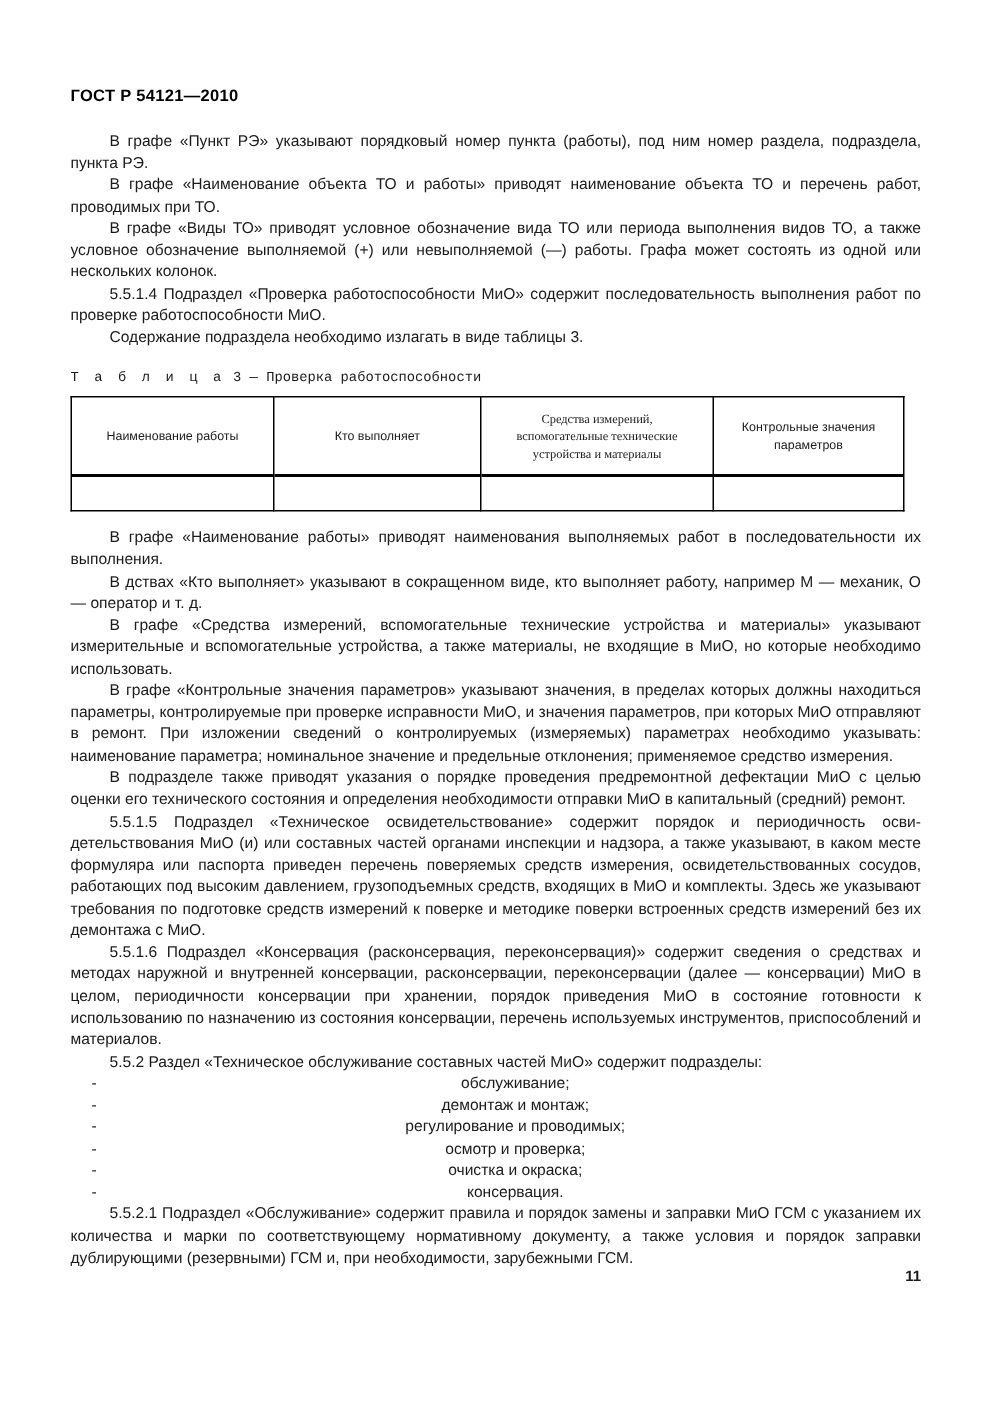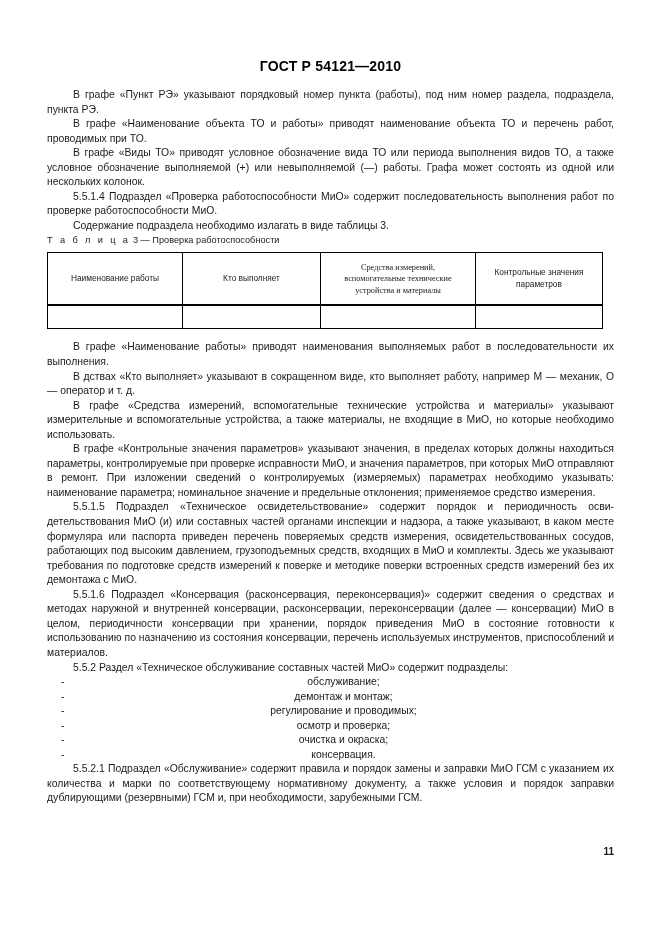--- a/index.html
+++ b/index.html
@@ -25,22 +25,22 @@
     height: 936px;
     box-sizing: border-box;
   }
 
   
   .doc-header {
     position: absolute;
     top: 58px;
     left: 47px;
     width: 567px;
-    text-align: center;
-    font-size: 14px;
+    text-align: left;
+    font-size: 11px;
     font-weight: bold;
     letter-spacing: 0.2px;
     color: #000;
   }
 
   
   .content {
     position: absolute;
     left: 47px;
     top: 88px;
@@ -52,24 +52,25 @@
     font-size: 10.4px;
     line-height: 14.55px;
     text-align: justify;
     text-indent: 26px;
     color: #1a1a1a;
     hyphens: manual;
   }
 
   
   .table-caption {
-    margin: 2px 0 7px 0;
+    margin: 13px 0 7px 0;
     font-size: 9.2px;
     color: #1a1a1a;
     white-space: nowrap;
+    font-family: Liberation Mono, monospace;
   }
   .table-caption .tbl-word {
     letter-spacing: 2.4px;
   }
 
   table.gost-table {
     border-collapse: collapse;
     width: 555px;
     margin: 0 0 0 0;
     table-layout: fixed;
@@ -177,20 +178,21 @@
         </tr>
       </tbody>
     </table>
 
     <div class="spacer-sm"></div>
 
     <p class="para">В графе «Наименование работы» приводят наименования выполняемых работ в последователь­ности их выполнения.</p>
     <p class="para">В дствах «Кто выполняет» указывают в сокращенном виде, кто выполняет работу, например М — механик, О — оператор и т. д.</p>
     <p class="para">В графе «Средства измерений, вспомогательные технические устройства и материалы» указыва­ют измерительные и вспомогательные устройства, а также материалы, не входящие в МиО, но которые необходимо использовать.</p>
     <p class="para">В графе «Контрольные значения параметров» указывают значения, в пределах которых должны находиться параметры, контролируемые при проверке исправности МиО, и значения параметров, при которых МиО отправляют в ремонт. При изложении сведений о контролируемых (измеряемых) парамет­рах необходимо указывать: наименование параметра; номинальное значение и предельные отклоне­ния; применяемое средство измерения.</p>
+    <p class="para">В подразделе также приводят указания о порядке проведения предремонтной дефектации МиО с целью оценки его технического состояния и определения необходимости отправки МиО в капитальный (средний) ремонт.</p>
     <p class="para">5.5.1.5  Подраздел «Техническое освидетельствование» содержит порядок и периодичность осви­детельствования МиО (и) или составных частей органами инспекции и надзора, а также указывают, в каком месте формуляра или паспорта приведен перечень поверяемых средств измерения, освиде­тельствованных сосудов, работающих под высоким давлением, грузоподъемных средств, входящих в МиО и комплекты. Здесь же указывают требования по подготовке средств измерений к поверке и мето­дике поверки встроенных средств измерений без их демонтажа с МиО.</p>
     <p class="para">5.5.1.6  Подраздел «Консервация (расконсервация, переконсервация)» содержит сведения о сре­дствах и методах наружной и внутренней консервации, расконсервации, переконсервации (далее — консервации) МиО в целом, периодичности консервации при хранении, порядок приведения МиО в состояние готовности к использованию по назначению из состояния консервации, перечень используе­мых инструментов, приспособлений и материалов.</p>
     <p class="para">5.5.2  Раздел «Техническое обслуживание составных частей МиО» содержит подразделы:</p>
 
     <ul class="dash-list">
       <li>обслуживание;</li>
       <li>демонтаж и монтаж;</li>
       <li>регулирование и проводимых;</li>
       <li>осмотр и проверка;</li>
       <li>очистка и окраска;</li>

